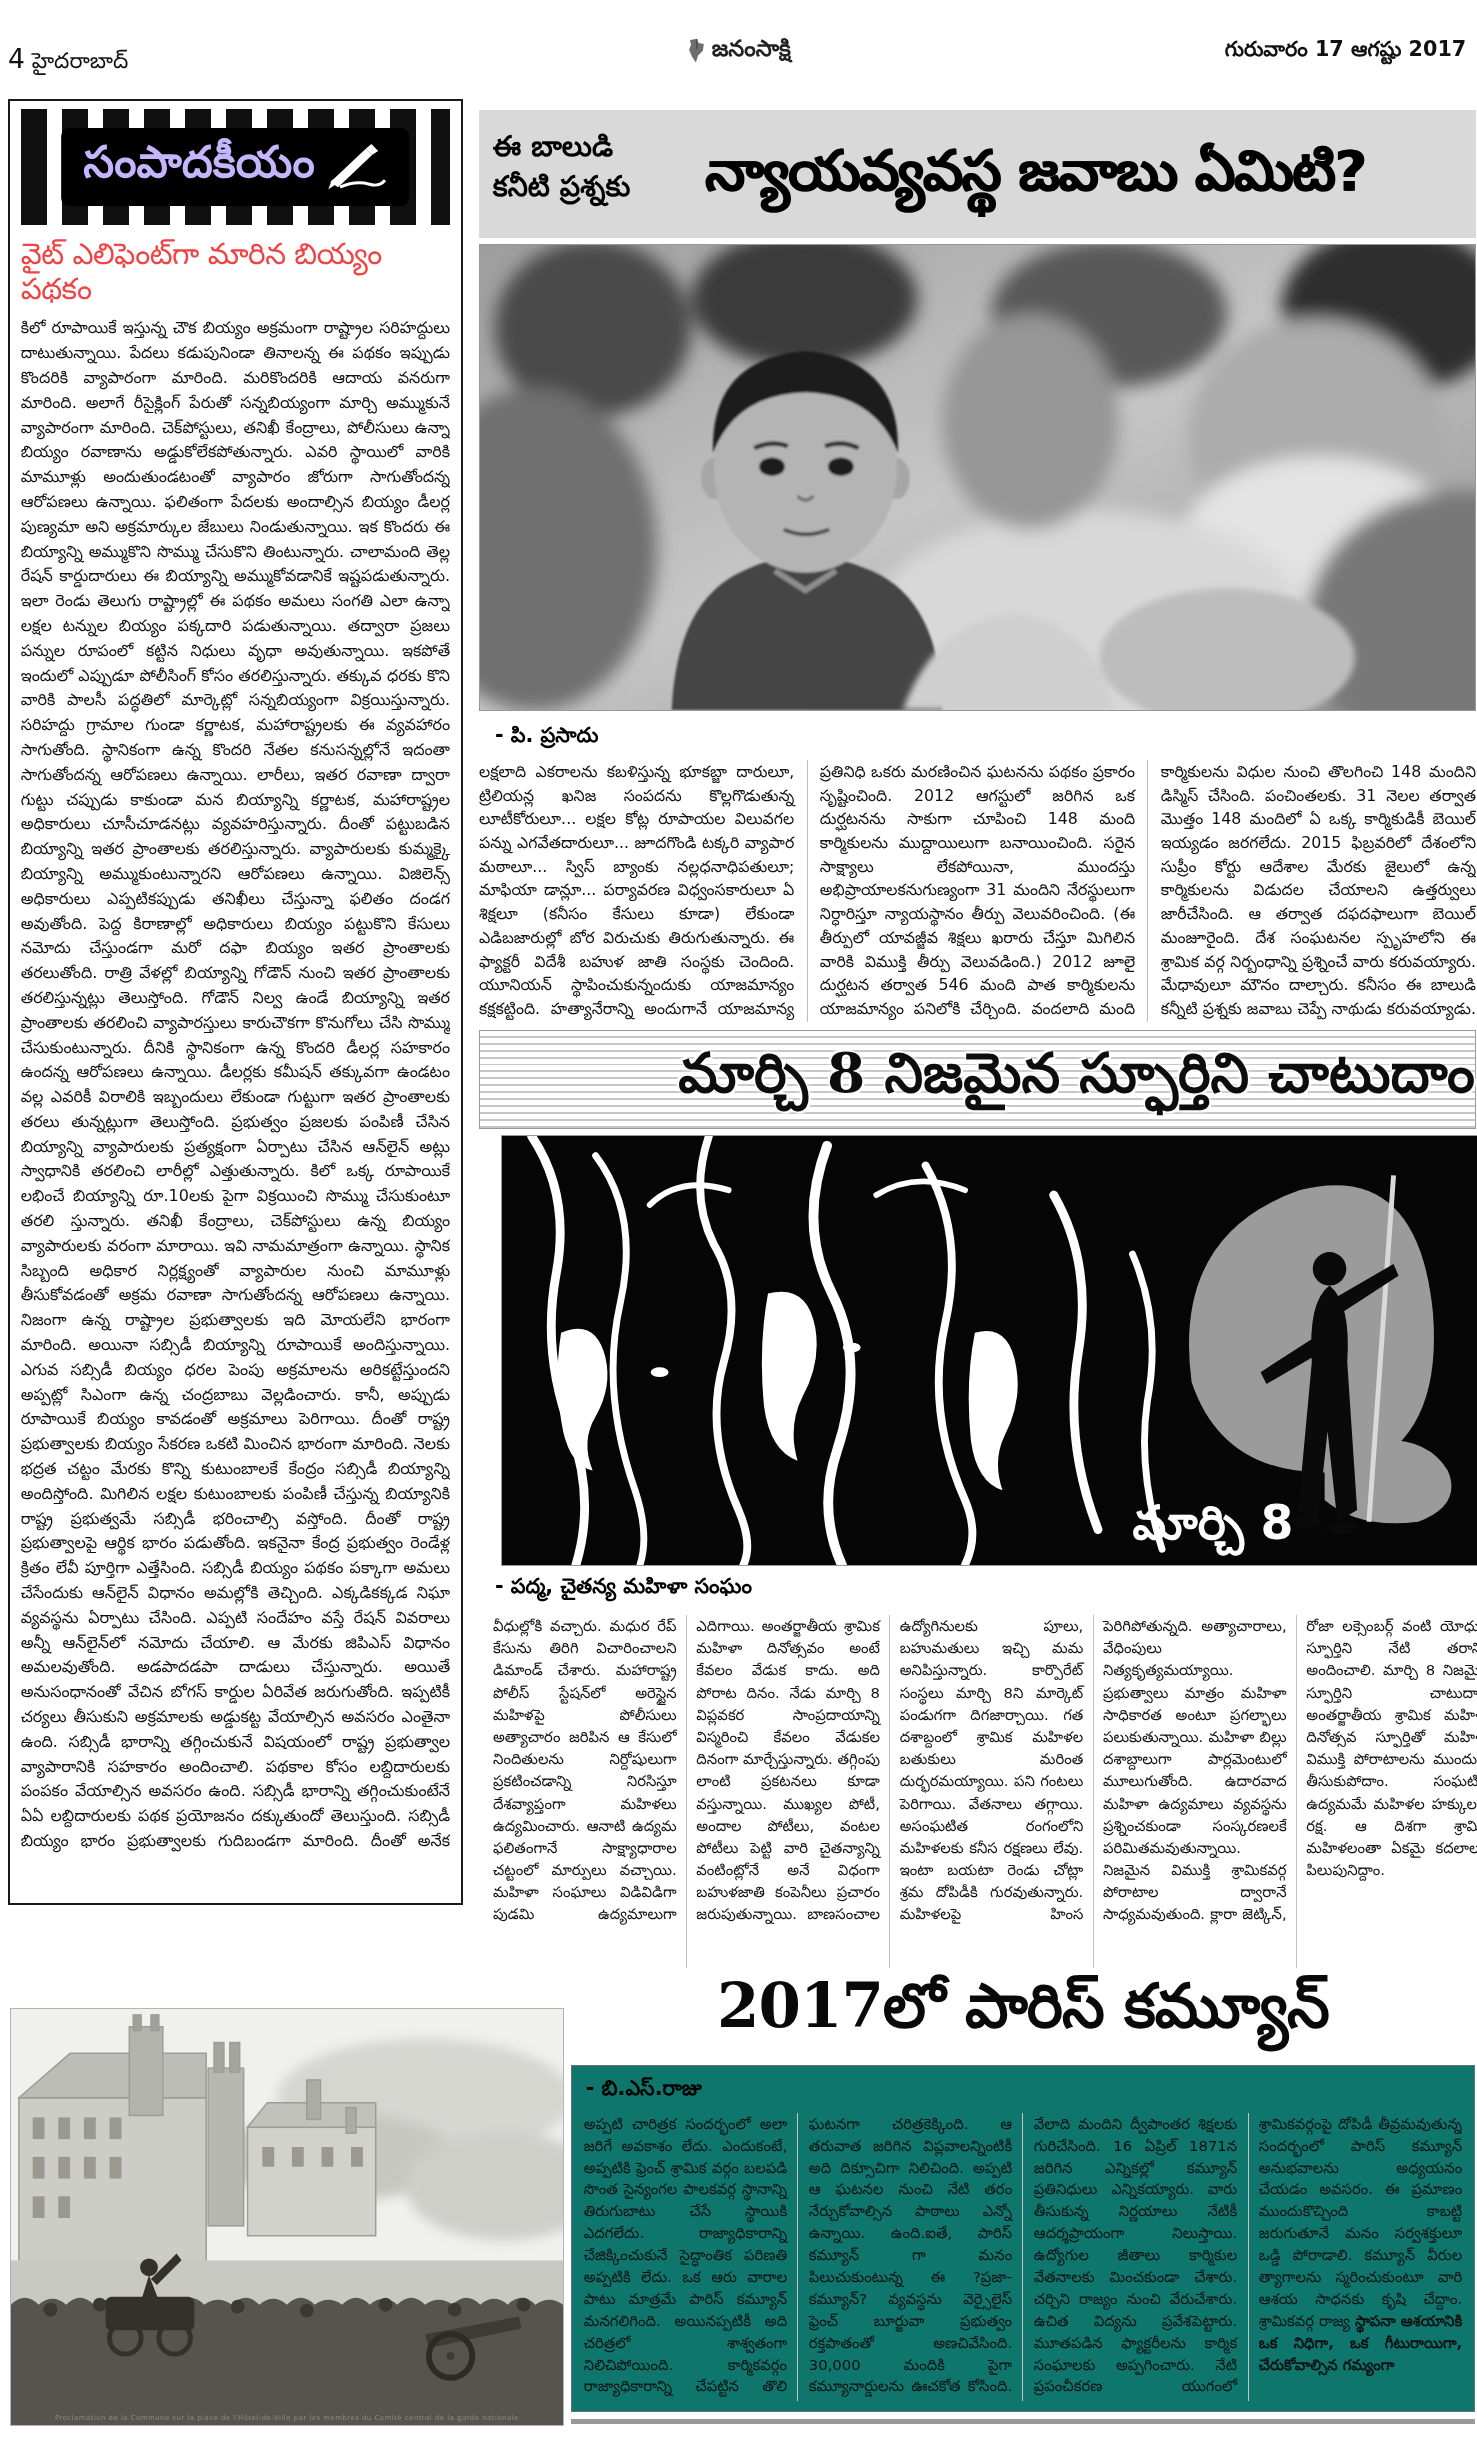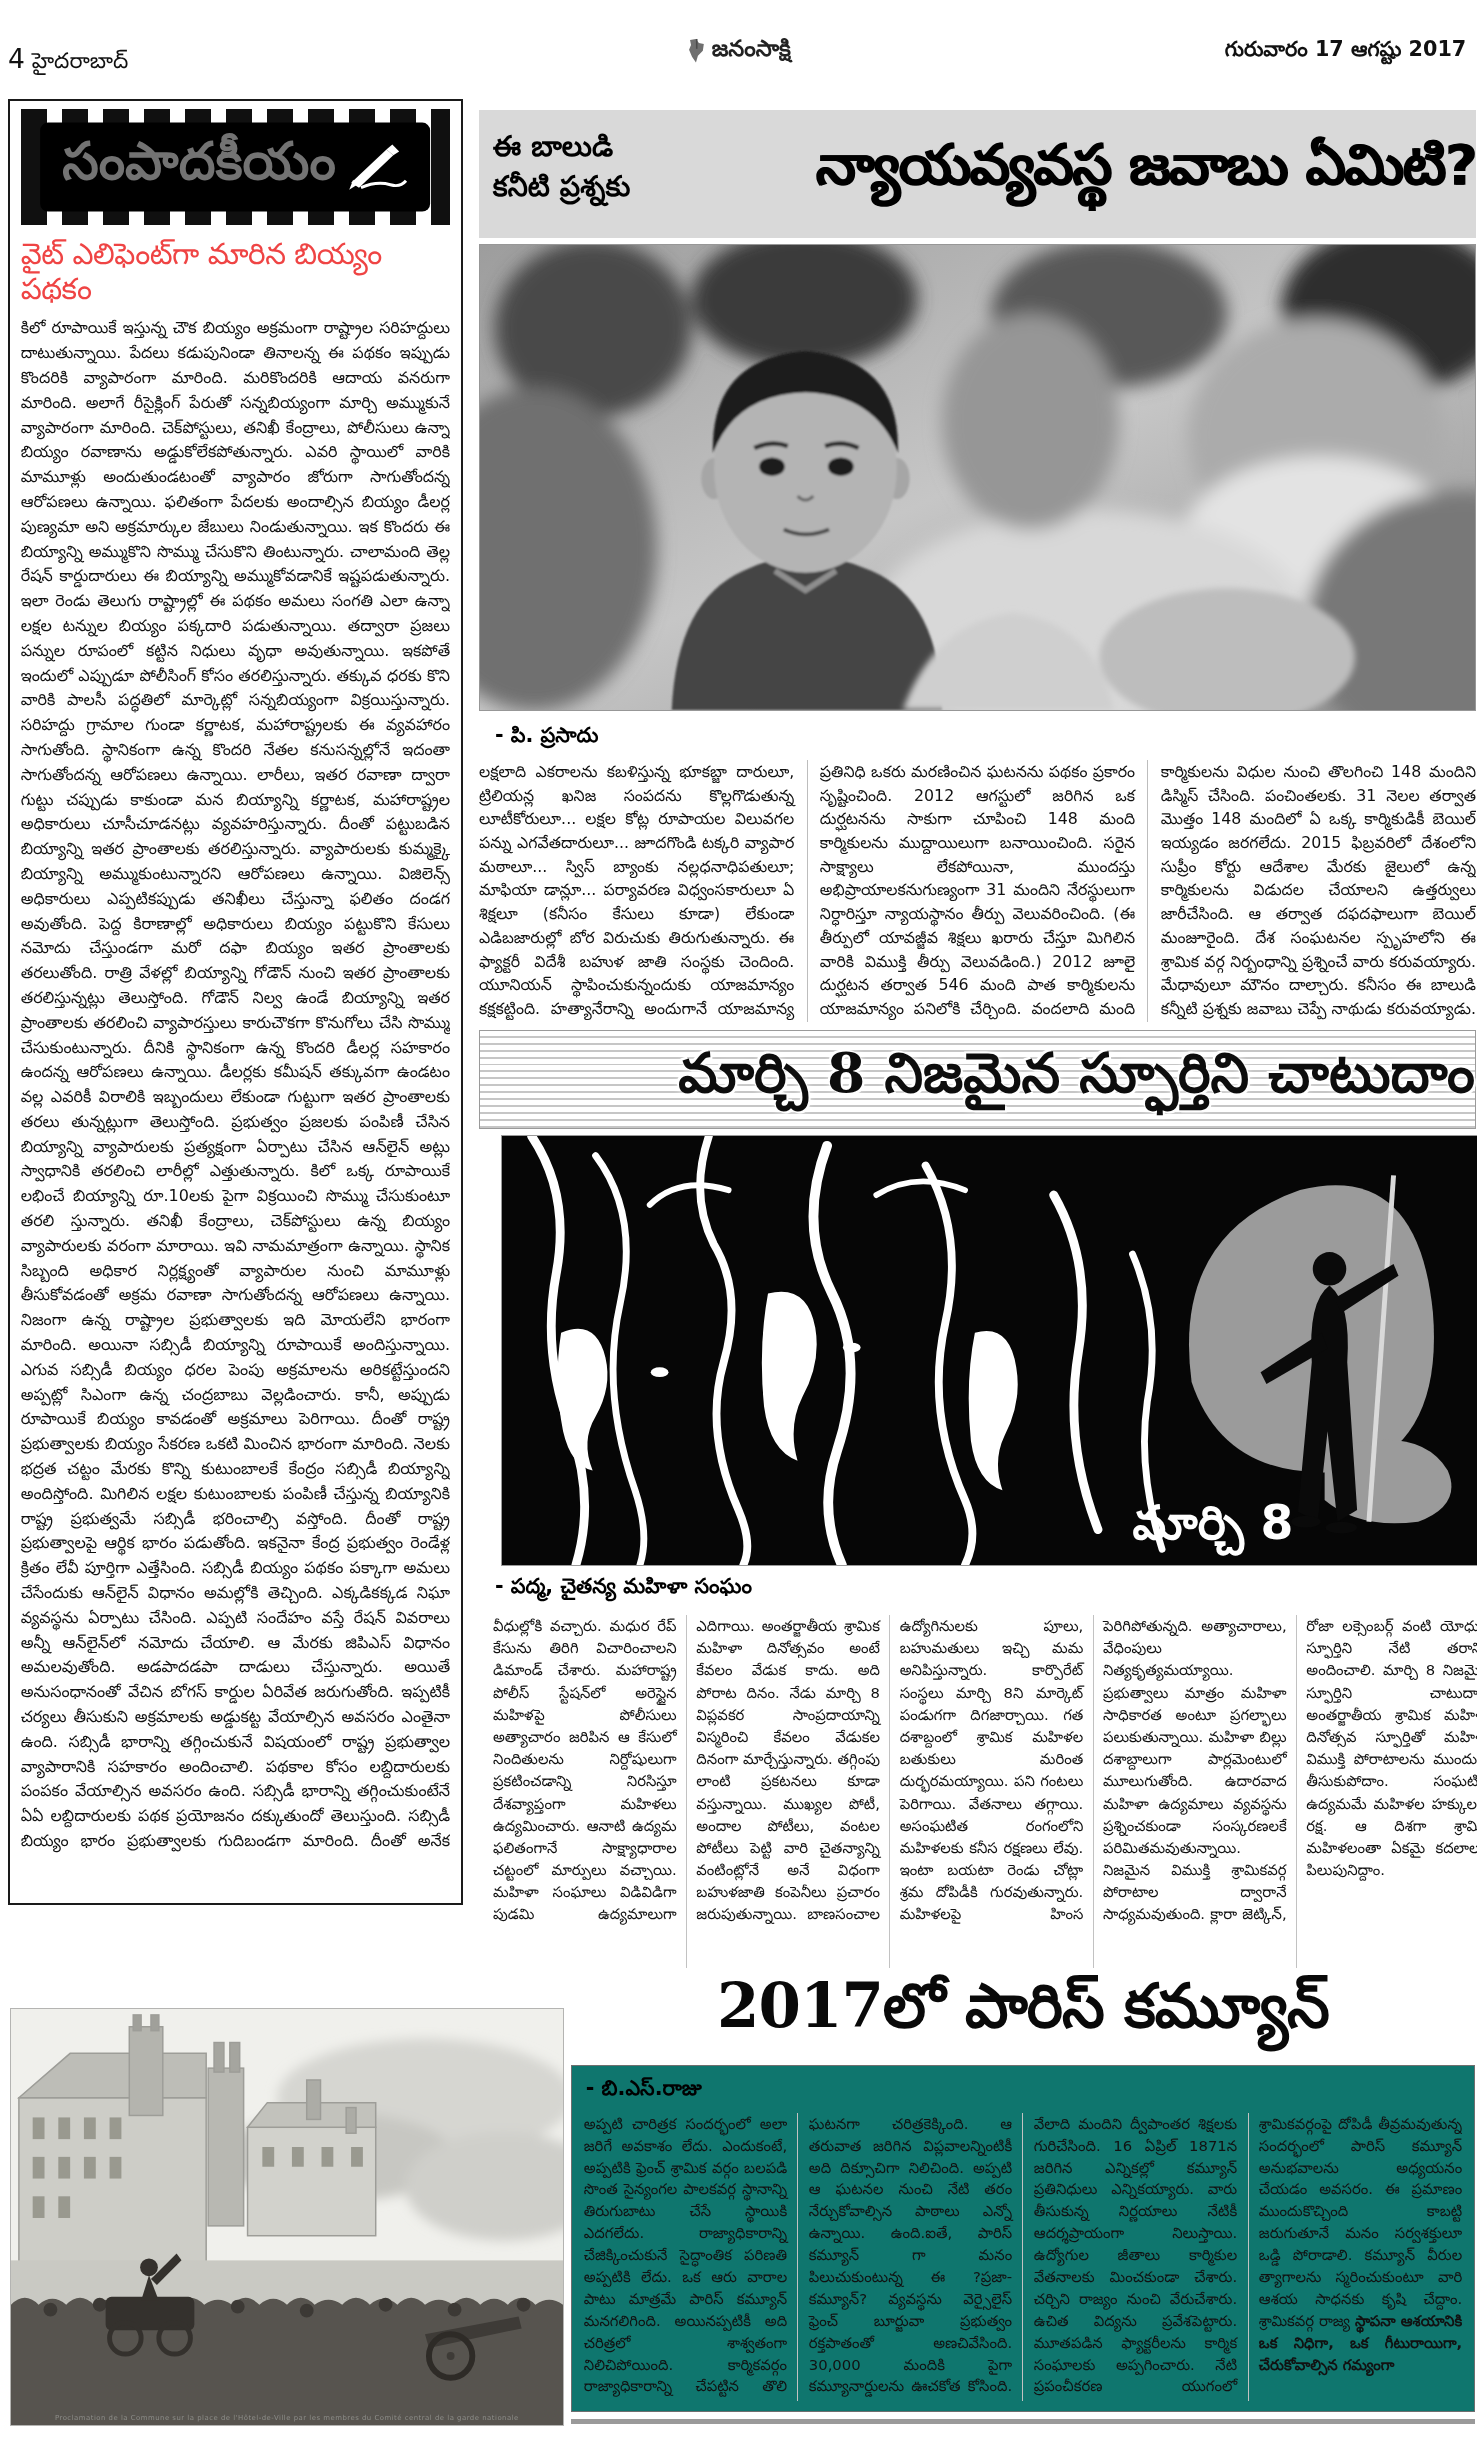--- a/index.html
+++ b/index.html
@@ -11,28 +11,28 @@
   .hdr-left .pgnum{font-size:26.6px;}
   .hdr-center{left:50%;top:35px;transform:translateX(-50%);font-size:22.7px;font-weight:bold;
               display:flex;align-items:center;gap:4.9px;color:#222;}
   .hdr-right{right:11.8px;top:37px;font-size:20.7px;font-weight:bold;}
   
   .ed-box{left:7.9px;top:99px;width:455px;height:1806px;border:2px solid #1a1a1a;
           box-sizing:border-box;padding:7.9px 10.8px;overflow:hidden;background:#fff;}
   .ed-banner{height:116px;background:repeating-linear-gradient(90deg,#101010 0 25.6px,#ffffff 25.6px 41px);
              position:relative;}
   .ed-banner-core{position:absolute;left:50%;top:50%;transform:translate(-50%,-50%);
-                  background:#000;color:#737373;border-radius:7.9px;padding:7.9px 21.7px;
-                  font-size:52px;font-weight:bold;white-space:nowrap;display:flex;align-items:center;gap:11.8px;}
+                  background:#000;color:#c4b5fd;border-radius:7.9px;padding:7.9px 21.7px;
+                  font-size:44px;font-weight:bold;white-space:nowrap;display:flex;align-items:center;gap:11.8px;}
   .ed-headline{margin-top:11.8px;font-size:29.6px;font-weight:400;line-height:1.18;letter-spacing:-0.5px;color:#ef4444;}
   .ed-body{margin-top:9.9px;font-size:16px;line-height:1.55;text-align:justify;height:1537px;overflow:hidden;}
   
   .jus-band{left:479px;top:110px;width:997px;height:128px;background:#d9d9d9;display:flex;box-sizing:border-box;}
   .jus-kicker{width:212px;padding:15.8px 0 0 13.8px;font-size:28.6px;font-weight:800;line-height:1.4;color:#000;}
-  .jus-headline{flex:1;font-size:56px;font-weight:900;text-align:right;padding-top:22px;
+  .jus-headline{flex:1;font-size:56px;font-weight:900;text-align:left;padding-top:28px;
                 letter-spacing:-1px;color:#000;text-shadow:1.5px 0 0 #000;}
   .photo{left:479px;top:244px;width:997px;height:467px;border:1px solid #979797;box-sizing:border-box;overflow:hidden;background:#b9b9b9;}
   .byline{font-size:20.7px;font-weight:800;color:#000;}
   .b1{left:495px;top:723px;}
   .jus-body{left:479px;top:760px;width:997px;height:262px;overflow:hidden;
             column-count:3;column-gap:25.6px;column-rule:1px solid #bdbdbd;
             font-size:15.8px;line-height:1.5;text-align:justify;}
   
   .m8-strip{left:479px;top:1030px;width:997px;height:99px;border:1px solid #9a9a9a;box-sizing:border-box;
             background:repeating-linear-gradient(180deg,#ffffff 0 4.9px,#c6c6c6 4.9px 6.9px);

